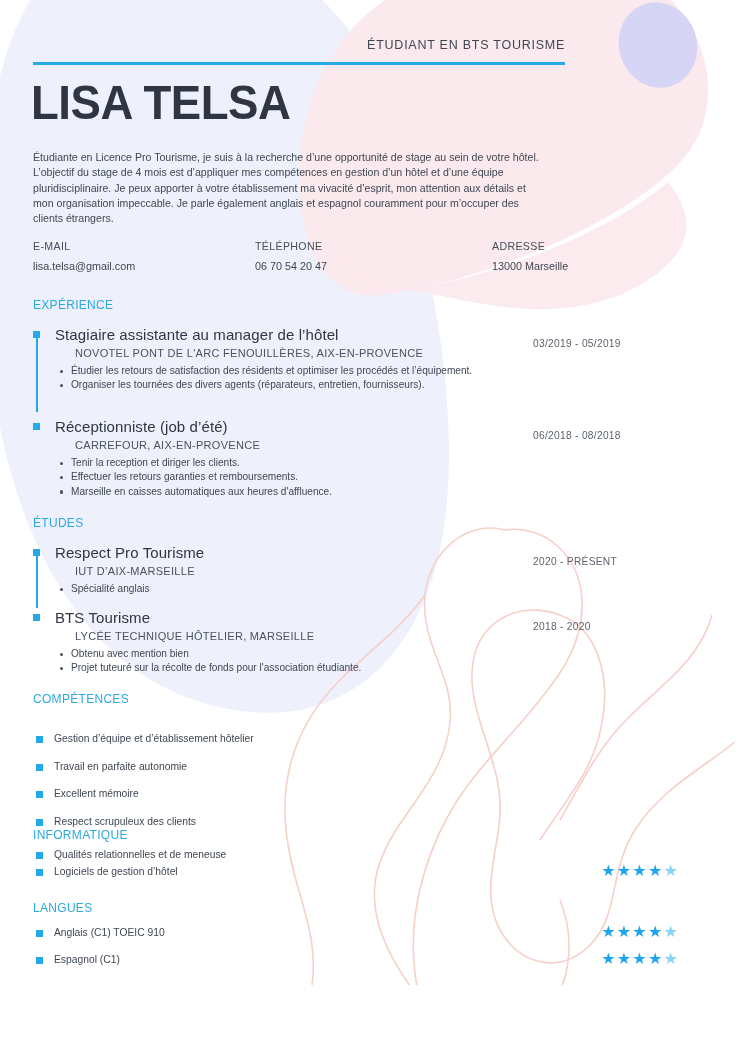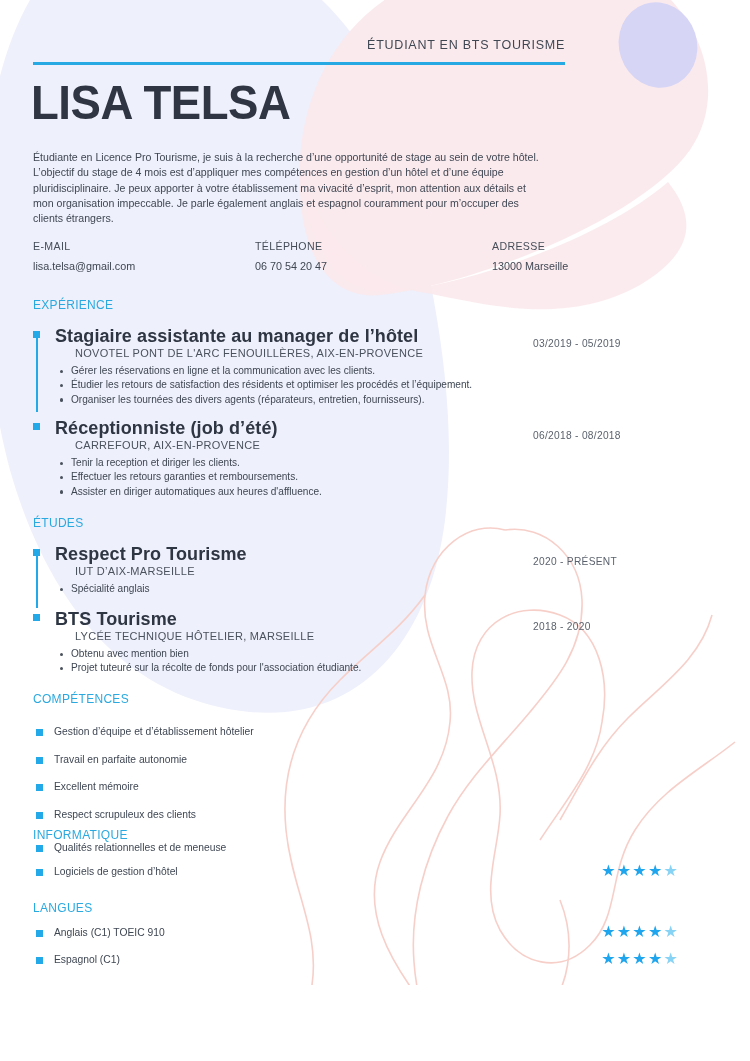--- a/index.html
+++ b/index.html
@@ -57,21 +57,21 @@
     position:absolute;left:33px;
     font-size:12px;letter-spacing:.3px;color:#2aa9e0;font-weight:400;
   }
 
   
   .entry{position:absolute;left:33px;width:560px;}
   .tl-sq{position:absolute;left:0;top:5px;width:7px;height:7px;background:#24a9e8;}
   .tl-line{position:absolute;left:2.5px;width:2px;background:#24a9e8;}
   .e-title{
     position:absolute;left:22px;top:0;
-    font-size:18px;font-weight:700;color:#2f3643;letter-spacing:.1px;
+    font-size:15px;font-weight:400;color:#2f3643;letter-spacing:.1px;
   }
   .e-org{
     position:absolute;left:22px;top:21px;
     font-size:11px;letter-spacing:.3px;color:#4a525e;margin-left:20px;
   }
   .e-list{position:absolute;left:22px;top:38px;margin:0;padding:0;list-style:none;}
   .e-list li{
     position:relative;padding-left:16px;
     font-size:10.1px;line-height:14.4px;color:#3f4753;
   }
@@ -148,34 +148,33 @@
     </div>
 
     <div class="sec-h" style="top:298px;">EXPÉRIENCE</div>
     <div id="exp-host">
         <div class="entry" style="top: 326px;">
           <div class="tl-sq"></div>
           <div class="tl-line" style="top: 12px; height: 74px;"></div>
           <div class="e-title">Stagiaire assistante au manager de l’hôtel</div>
           <div class="e-org">NOVOTEL PONT DE L'ARC FENOUILLÈRES, AIX-EN-PROVENCE</div>
           <ul class="e-list">
-            <li>Gérer les réservations en ligne et la communication avec les clients.</li>
             <li>Étudier les retours de satisfaction des résidents et optimiser les procédés et l’équipement.</li>
             <li>Organiser les tournées des divers agents (réparateurs, entretien, fournisseurs).</li>
           </ul>
         </div>
         <div class="e-date" style="position: absolute; left: 533px; top: 338px;">03/2019  - 05/2019</div>
         <div class="entry" style="top: 418px;">
           <div class="tl-sq"></div>
           <div class="e-title">Réceptionniste (job d’été)</div>
           <div class="e-org">CARREFOUR, AIX-EN-PROVENCE</div>
           <ul class="e-list">
             <li>Tenir la reception et diriger les clients.</li>
             <li>Effectuer les retours garanties et remboursements.</li>
-            <li>Assister en diriger automatiques aux heures d'affluence.</li>
+            <li>Marseille en caisses automatiques aux heures d'affluence.</li>
           </ul>
         </div>
         <div class="e-date" style="position: absolute; left: 533px; top: 430px;">06/2018  - 08/2018</div>
       </div>
 
     <div class="sec-h" style="top:516px;">ÉTUDES</div>
     <div id="edu-host">
         <div class="entry" style="top: 544px;">
           <div class="tl-sq"></div>
           <div class="tl-line" style="top: 12px; height: 52px;"></div>
@@ -193,21 +192,21 @@
           <ul class="e-list">
             <li>Obtenu avec mention bien</li>
             <li>Projet tuteuré sur la récolte de fonds pour l'association étudiante.</li>
           </ul>
         </div>
         <div class="e-date" style="position: absolute; left: 533px; top: 621px;">2018  - 2020</div>
       </div>
 
     <div class="sec-h" style="top:692px;">COMPÉTENCES</div>
     <ul class="sq-list" id="skills-host" style="top:717px;">
-        <li style="margin-top: 9px;"><span class="sq"></span><span>Gestion d’équipe et d’établissement hôtelier</span></li>
+        <li style="margin-top: 16px;"><span class="sq"></span><span>Gestion d’équipe et d’établissement hôtelier</span></li>
         <li style="margin-top: 16.5px;"><span class="sq"></span><span>Travail en parfaite autonomie</span></li>
         <li style="margin-top: 16.5px;"><span class="sq"></span><span>Excellent mémoire</span></li>
         <li style="margin-top: 16.5px;"><span class="sq"></span><span>Respect scrupuleux des clients</span></li>
         <li style="margin-top: 22px;"><span class="sq"></span><span>Qualités relationnelles et de meneuse</span></li>
       </ul>
 
     <div class="sec-h" style="top:828px;">INFORMATIQUE</div>
     <ul class="sq-list" id="comp-host" style="top:866px;">
         <li style="margin-top: 0px;"><span class="sq"></span><span>Logiciels de gestion d’hôtel</span><span class="stars"><span class="s">★</span><span class="s">★</span><span class="s">★</span><span class="s">★</span><span class="s off">★</span></span></li>
       </ul>

